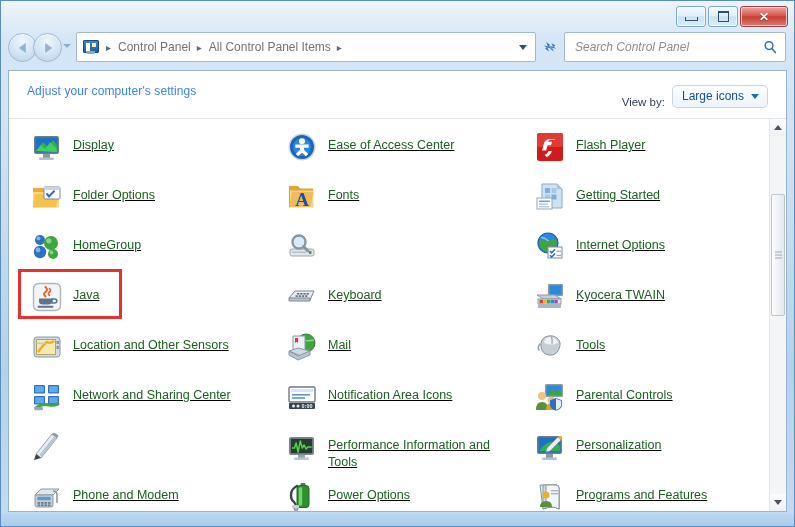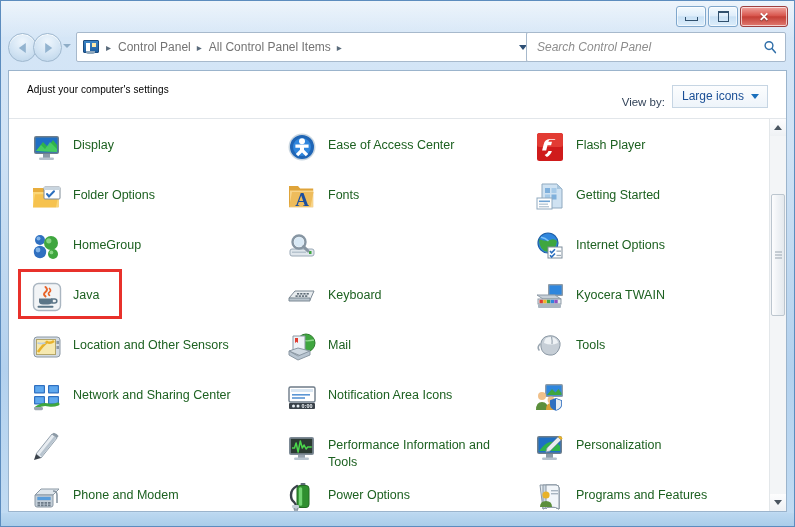--- a/index.html
+++ b/index.html
@@ -136,21 +136,21 @@
     border-top: 5px solid #2d4f75;
     cursor: default;
   }
   #btn-refresh {
     position: absolute; right: 232px; top: 1px; width: 24px; height: 30px;
     display: flex; align-items: center; justify-content: center;
     cursor: default;
   }
   #btn-refresh svg { display: block; }
   #searchbox {
-    position: absolute; right: 8px; top: 1px; width: 260px; height: 30px;
+    position: absolute; right: 8px; top: 1px; width: 222px; height: 30px;
     background: #ffffff; border: 1px solid #a7b9cc; border-radius: 2px;
     box-sizing: border-box; display: flex; align-items: center;
   }
   #search-input {
     border: none; outline: none; background: transparent;
     flex: 1; margin-left: 8px; font-size: 12px;
     font-family: "Liberation Sans", sans-serif;
     font-style: italic; color: #6d6d6d;
   }
   #search-input::placeholder { color: #8d8d8d; font-style: italic; }
@@ -163,52 +163,53 @@
     border: 1px solid #9bb4cc;
     box-sizing: border-box;
     overflow: hidden;
   }
   #header-area {
     position: relative; height: 47px;
     border-bottom: 1px solid #e2e6ea;
   }
   #page-title {
     position: absolute; left: 18px; top: 13px;
-    font-size: 10px; color: #000000; letter-spacing: .1px;
+    font-size: 12px; color: #3b82f6; letter-spacing: .1px;
     white-space: nowrap;
   }
   #viewby-wrap {
     position: absolute; right: 18px; top: 14px;
     display: flex; align-items: flex-end; gap: 7px;
   }
   #viewby-label { font-size: 11.5px; color: #33445a; }
   #viewby-button {
     display: flex; align-items: center; gap: 7px;
     padding: 3px 8px 4px 9px;
     border: 1px solid #c6d5e3;
     background: linear-gradient(to bottom, #fcfdfe, #eef4fa);
-    border-radius: 0; cursor: default;
+    border-radius: 5px; cursor: default;
   }
   #viewby-value { font-size: 12px; color: #1a4f96; white-space: nowrap; }
   #viewby-caret {
     width: 0; height: 0;
     border-left: 4px solid transparent; border-right: 4px solid transparent;
     border-top: 5px solid #1a6fbc;
   }
 
   
   #items-viewport {
     position: absolute; left: 0; right: 17px; top: 48px; bottom: 0;
     overflow: hidden;
   }
   #items-grid {
     position: relative;
     display: grid;
     grid-template-columns: 255px 248px auto;
     padding: 8px 0 0 0;
+    text-decoration: underline;
   }
   .cp-item {
     display: flex; align-items: flex-start; gap: 10px;
     height: 50px; box-sizing: border-box;
     padding-left: 22px; padding-top: 4px;
     cursor: default;
   }
   .cp-item .label {
     font-size: 12.5px; color: #1d6121; line-height: 17px;
     padding-top: 6px;
@@ -617,20 +618,21 @@
               <rect x="12.4" y="4.4" width="15.2" height="10.2" fill="#2f86dd"></rect>
               <path d="M13 14 l5-6 l3.5 3.5 l3-3.5 l3 4 v2 z" fill="#3fa63f"></path>
               <circle cx="8" cy="15" r="4" fill="#f0c08a"></circle>
               <path d="M2 29 q0-8 6-8 q6 0 6 8 z" fill="#5b8f3c"></path>
               <circle cx="17" cy="19" r="3.4" fill="#f0c08a"></circle>
               <path d="M12 29 q0-7 5-7 q5 0 5 7 z" fill="#d8a23a"></path>
               <path d="M22 17 l6 2.2 v4.5 q0 4-6 6 q-6-2-6-6 v-4.5 z" fill="#2f6fc0"></path>
               <path d="M22 17.8 l5.2 1.9 v4 q0 3.3-5.2 5.2 z" fill="#e6ecf2"></path>
             </svg>
           </span>
+          <span class="label">Parental Controls</span>
         </div>
 
         <div class="cp-item">
           <span class="icon-box">
             <svg width="32" height="32" viewBox="0 0 32 32">
               <path d="M21 3 l5 4 l-16 20 l-5-4 z" fill="#e7ecf1" stroke="#94a1ad"></path>
               <path d="M23.5 5 l2 1.6 l-15 18.8 l-2-1.6 z" fill="#b8c4cf"></path>
               <path d="M5 23 l5 4 l-7 2 z" fill="#3a424a"></path>
               <path d="M21 3 l5 4 l1.6-2 q-1.6-2.4-4.8-3.2 z" fill="#8d9aa6"></path>
             </svg>

